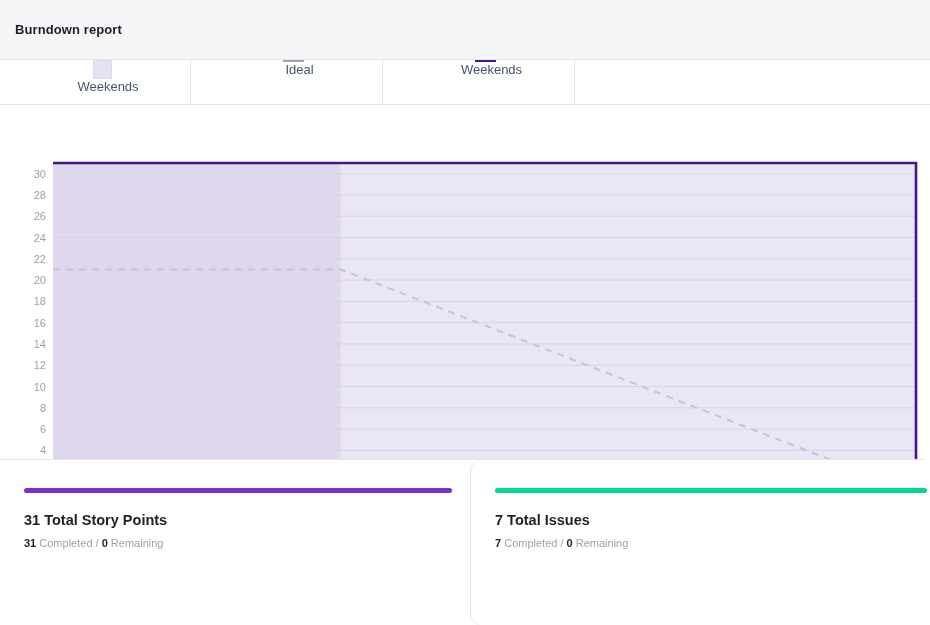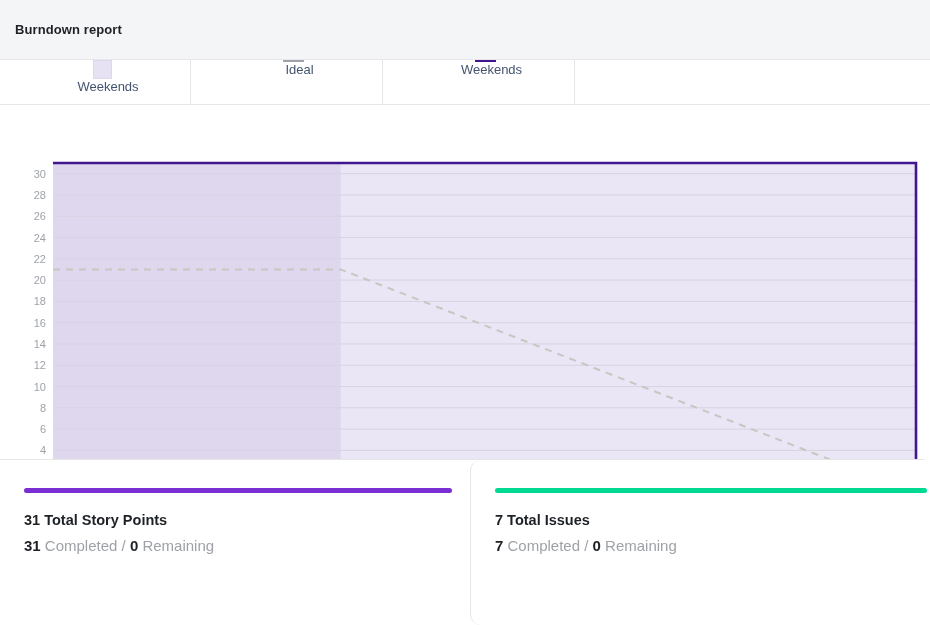--- a/index.html
+++ b/index.html
@@ -89,21 +89,21 @@
     width: 428px;
   }
   .summary-bar.points { background: #7a2fd4; }
   .summary-bar.issues { background: #00d991; width: 432px; }
   .summary-title {
     margin-top: 19px;
     font-size: 14.5px; font-weight: bold; color: #1d2125;
   }
   .summary-sub {
     margin-top: 9px;
-    font-size: 15px; color: #9ea2a8;
+    font-size: 11px; color: #9ea2a8;
   }
   .summary-sub b { color: #1d2125; font-weight: bold; }
 </style>
 </head>
 <body>
 
 <div class="app">
 
   <div class="titlebar">
     <span class="title">Burndown report</span>

